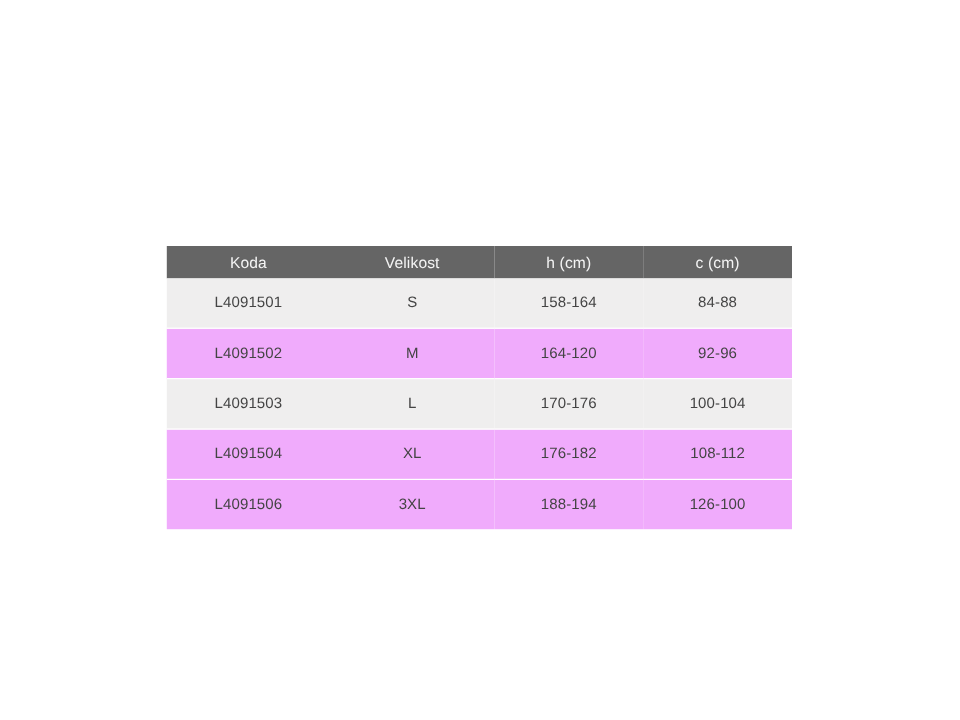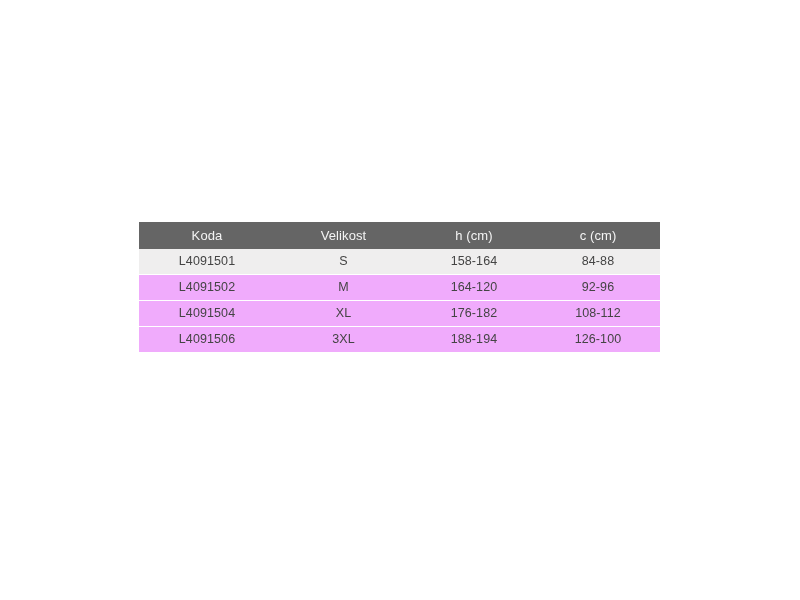--- a/index.html
+++ b/index.html
@@ -12,21 +12,21 @@
     height: 600px;
     background: #ffffff;
     font-family: "Liberation Sans", sans-serif;
     position: relative;
     overflow: hidden;
   }
 
   #size-table-wrap {
     position: absolute;
     left: 139px;
-    top: 222px;
+    top: 205px;
     width: 521px;
   }
 
   table.size-table {
     width: 521px;
     border-collapse: collapse;
     table-layout: fixed;
   }
 
   table.size-table col.col-koda     { width: 136px; }
@@ -47,21 +47,21 @@
     height: 27px;
     line-height: 27px;
     letter-spacing: 0.1px;
   }
 
   tbody td {
     color: #444444;
     font-size: 12.5px;
     font-weight: normal;
     text-align: center;
-    padding: 0;
+    padding: 8px;
     height: 25px;
     line-height: 25px;
     border-bottom: 1px solid #ffffff;
     letter-spacing: 0.1px;
   }
 
   tbody tr.row-odd  td { background: #efeeee; }
   tbody tr.row-even td { background: #f0abfc; }
 
   tbody tr:last-child td { border-bottom: none; margin-left: 24px; }
@@ -91,20 +91,26 @@
         <td>S</td>
         <td>158-164</td>
         <td>84-88</td>
       </tr>
       <tr class="row-even">
         <td>L4091502</td>
         <td>M</td>
         <td>164-120</td>
         <td>92-96</td>
       </tr>
+      <tr class="row-odd">
+        <td>L4091503</td>
+        <td>L</td>
+        <td>170-176</td>
+        <td>100-104</td>
+      </tr>
       <tr class="row-even">
         <td>L4091504</td>
         <td>XL</td>
         <td>176-182</td>
         <td>108-112</td>
       </tr>
       <tr class="row-even">
         <td>L4091506</td>
         <td>3XL</td>
         <td>188-194</td>

